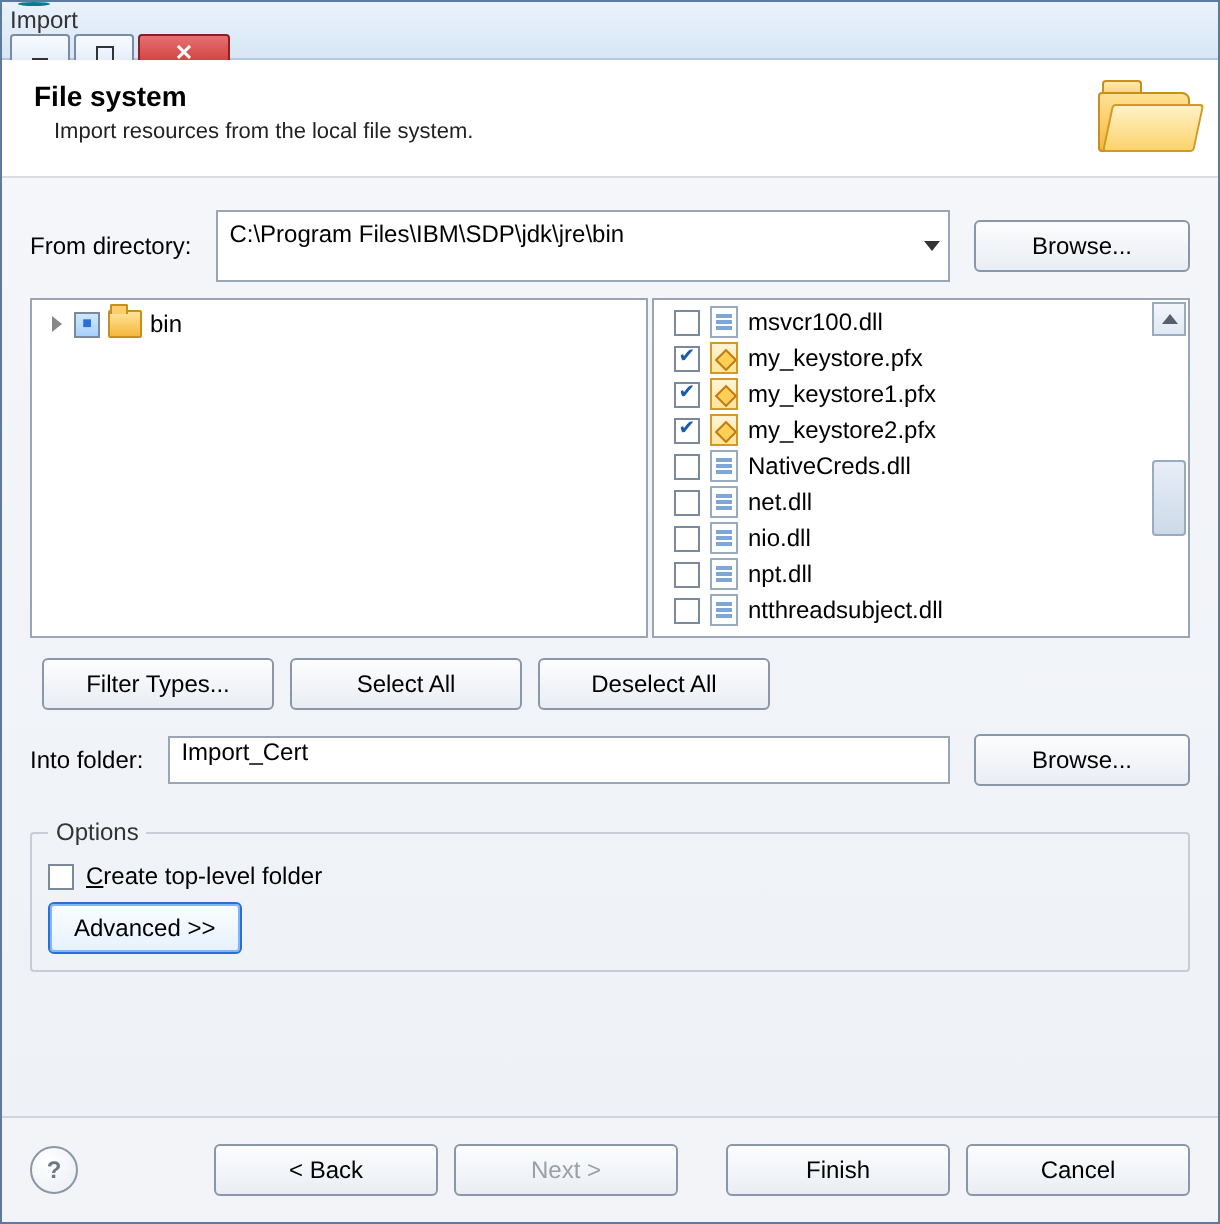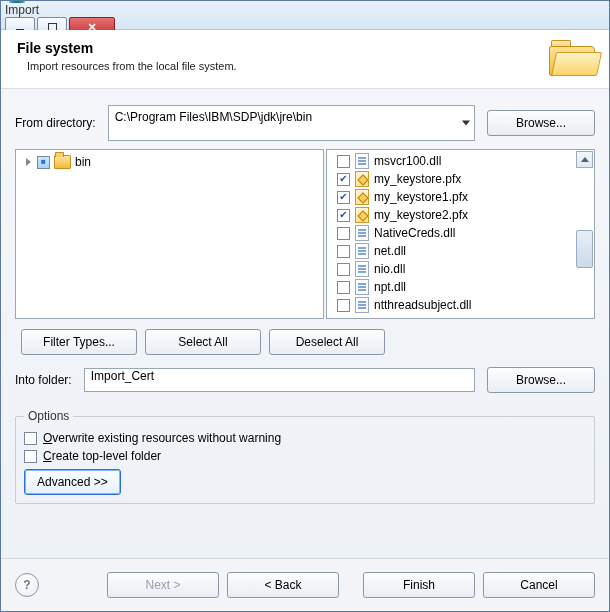--- a/index.html
+++ b/index.html
@@ -373,36 +373,32 @@
       <div class="textfield">
         <span>Import_Cert</span>
       </div>
       <div class="btn">Browse...</div>
     </div>
 
     <fieldset class="options">
       <legend>Options</legend>
       <div class="optrow">
         <div class="chk"></div>
-        <span><span class="underline-letter">O</span><span>verwrite existing resources without warning</span></span>
-      </div>
-      <div class="optrow">
-        <div class="chk"></div>
         <span><span class="underline-letter">C</span><span>reate top-level folder</span></span>
       </div>
       <div style="height:4px"></div>
       <div class="btn primary-focus" style="min-width:0;">Advanced &gt;&gt;</div>
     </fieldset>
 
     <div style="flex:1"></div>
   </div>
 
   <div class="footer">
     <div class="help">?</div>
     <div class="spacer"></div>
+    <div class="btn">&lt; Back</div>
     <div class="btn disabled">Next &gt;</div>
-    <div class="btn">&lt; Back</div>
     <div style="width:8px"></div>
     <div class="btn">Finish</div>
     <div class="btn">Cancel</div>
   </div>
 
 </div>
 
 </body></html>

